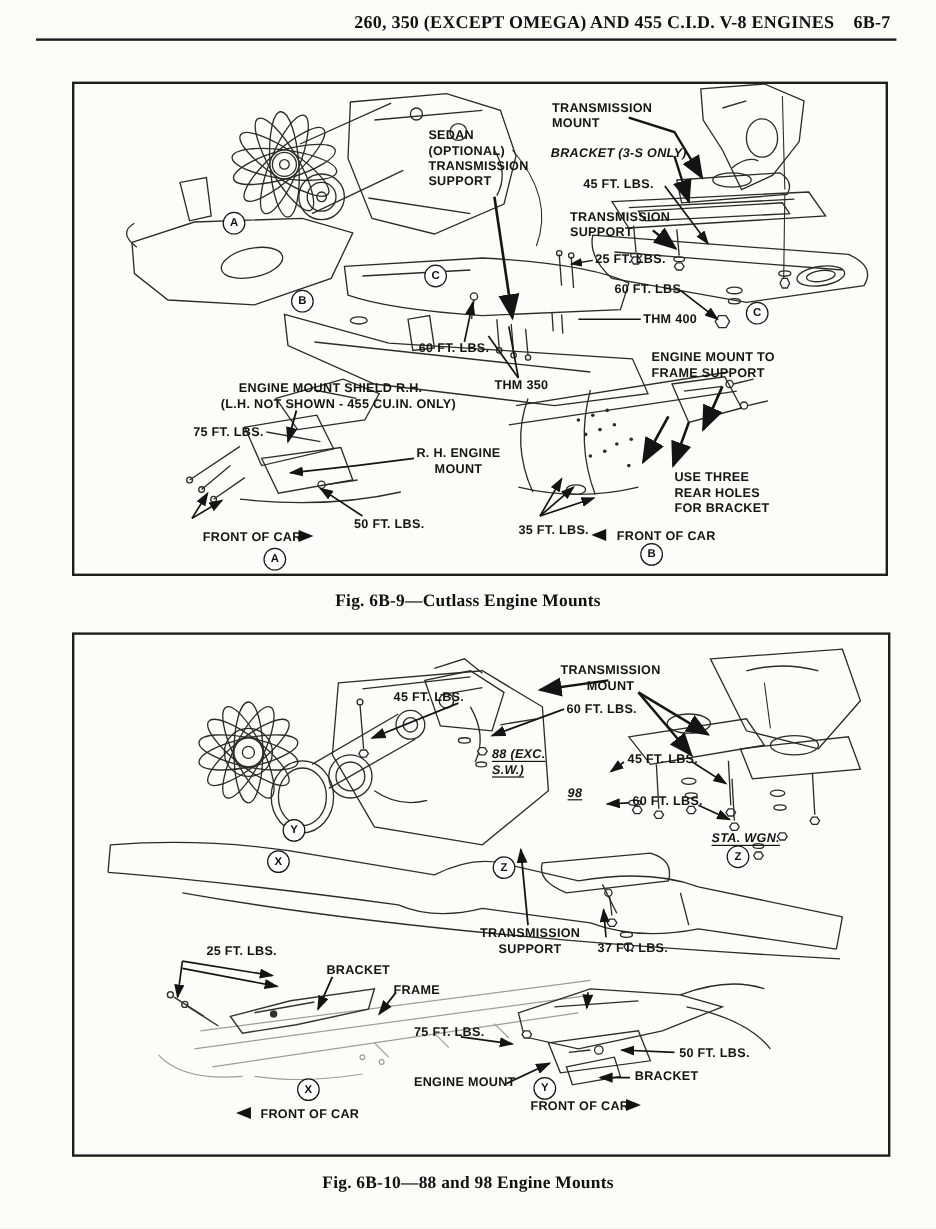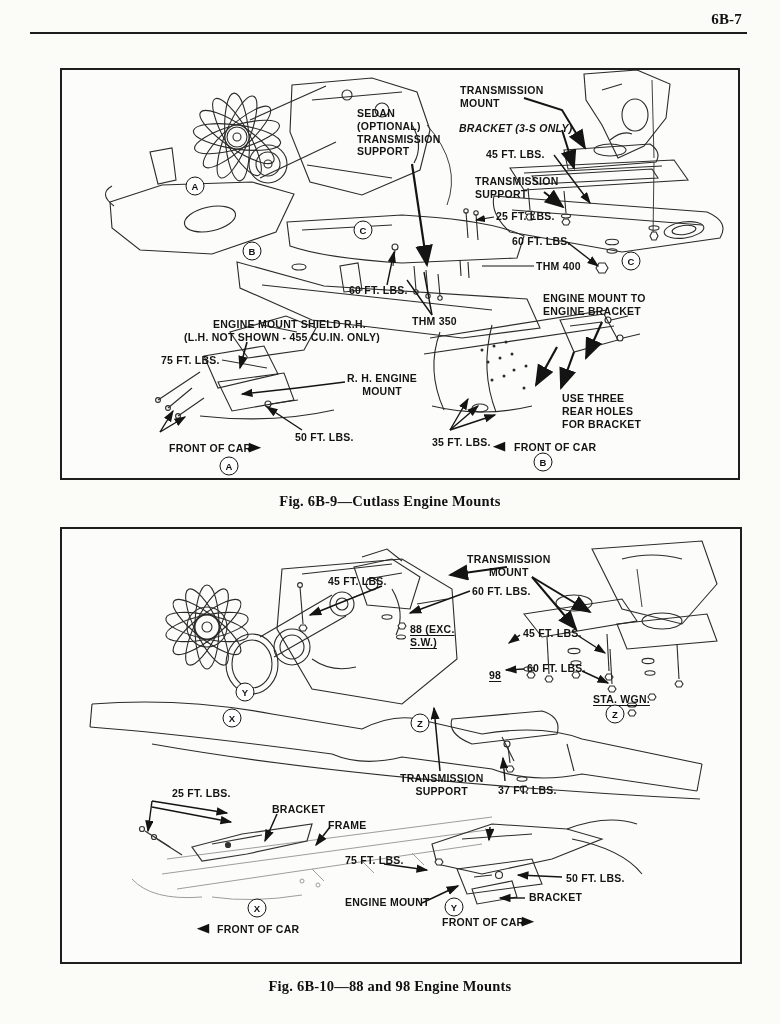--- a/index.html
+++ b/index.html
@@ -8,35 +8,36 @@
   .hdr{position:absolute;top:11px;right:38px;display:flex;gap:16px;
        font-family:"Liberation Serif",serif;font-weight:bold;font-size:15px;letter-spacing:.2px;}
   .hdr-rule{position:absolute;left:30px;right:33px;top:32px;height:2px;background:#1c1c1c;}
   .fig-box{position:absolute;border:2px solid #1e1e1e;background:#fcfcfa;box-sizing:border-box;}
   .fig1{left:60px;top:68px;width:680px;height:412px;}
   .fig2{left:60px;top:527px;width:682px;height:437px;}
   .fig-box svg{position:absolute;left:0;top:0;}
   .lbl{position:absolute;font-size:10.5px;font-weight:bold;letter-spacing:.25px;
        line-height:1.22;white-space:pre-line;color:#141414;}
   .ctr{text-align:center;}
-  .und{text-decoration:underline;text-underline-offset:2px;}
+  .und{text-decoration:underline;text-underline-offset:2px;font-style:italic;}
   .callout{position:absolute;width:17px;height:17px;border:1.7px solid #141414;border-radius:50%;
            background:#fff;display:flex;align-items:center;justify-content:center;
            font-size:9.5px;font-weight:bold;transform:translate(-50%,-50%);}
   .caption{position:absolute;left:0;width:100%;text-align:center;
            font-family:"Liberation Serif",serif;font-weight:bold;font-size:14.5px;letter-spacing:.2px;}
   .farr{position:absolute;font-family:"DejaVu Sans",sans-serif;font-size:13px;font-weight:bold;
         transform:translateY(-2px) scaleX(1.25);color:#111;}
 </style>
 </head>
 <body>
 
 <div class="page">
 
   <div class="hdr">
+    <span>260, 350 (EXCEPT OMEGA) AND 455 C.I.D. V-8 ENGINES</span>
     <span>6B-7</span>
   </div>
   <div class="hdr-rule"></div>
 
   <div class="fig-box fig1">
     <svg width="676" height="408" viewBox="0 0 676 408">
       <defs>
         <marker id="a1" markerWidth="9" markerHeight="7" refX="7.5" refY="3" orient="auto">
           <path d="M0,0L8.5,3L0,6Z" fill="#141414"></path>
           </marker>
@@ -205,22 +206,22 @@
     <div class="lbl" style="left:397px;top:52px;font-style:italic;">BRACKET (3-S ONLY)</div>
     <div class="lbl" style="left:424px;top:78px;">45 FT. LBS.</div>
     <div class="lbl" style="left:413px;top:105px;">TRANSMISSION
 SUPPORT</div>
     <div class="lbl" style="left:434px;top:140px;">25 FT. LBS.</div>
     <div class="lbl" style="left:450px;top:165px;">60 FT. LBS.</div>
     <div class="lbl" style="left:474px;top:190px;">THM 400</div>
     <div class="lbl" style="left:287px;top:214px;">60 FT. LBS.</div>
     <div class="lbl" style="left:350px;top:245px;">THM 350</div>
     <div class="lbl" style="left:481px;top:222px;">ENGINE MOUNT TO
-ENGINE BRACKET</div>
-    <div class="lbl" style="left:151px;top:248px;">ENGINE MOUNT SHIELD R.H.</div>
+FRAME SUPPORT</div>
+    <div class="lbl" style="left:137px;top:248px;">ENGINE MOUNT SHIELD R.H.</div>
     <div class="lbl" style="left:122px;top:261px;">(L.H. NOT SHOWN - 455 CU.IN. ONLY)</div>
     <div class="lbl" style="left:99px;top:284px;">75 FT. LBS.</div>
     <div class="lbl ctr" style="left:285px;top:302px;">R. H. ENGINE
 MOUNT</div>
     <div class="lbl" style="left:233px;top:361px;">50 FT. LBS.</div>
     <div class="lbl" style="left:107px;top:372px;">FRONT OF CAR</div>
     <span class="farr" style="left:188px;top:371px;">▶</span>
     <div class="lbl" style="left:370px;top:366px;">35 FT. LBS.</div>
     <span class="farr" style="left:432px;top:370px;">◀</span>
     <div class="lbl" style="left:452px;top:371px;">FRONT OF CAR</div>
@@ -391,21 +392,21 @@
       </g>
     </svg>
 
     <div class="lbl" style="left:266px;top:46px;">45 FT. LBS.</div>
     <div class="lbl ctr" style="left:405px;top:24px;">TRANSMISSION
 MOUNT</div>
     <div class="lbl" style="left:410px;top:56px;">60 FT. LBS.</div>
     <div class="lbl und" style="left:348px;top:94px;">88 (EXC.
 S.W.)</div>
     <div class="lbl" style="left:461px;top:98px;">45 FT. LBS.</div>
-    <div class="lbl und" style="left:411px;top:140px;margin-left:16px;">98</div>
+    <div class="lbl und" style="left:411px;top:126px;">98</div>
     <div class="lbl" style="left:465px;top:133px;">60 FT. LBS.</div>
     <div class="lbl und" style="left:531px;top:164px;">STA. WGN.</div>
     <div class="lbl ctr" style="left:338px;top:243px;">TRANSMISSION
 SUPPORT</div>
     <div class="lbl" style="left:436px;top:255px;">37 FT. LBS.</div>
     <div class="lbl" style="left:110px;top:258px;">25 FT. LBS.</div>
     <div class="lbl" style="left:210px;top:274px;">BRACKET</div>
     <div class="lbl" style="left:266px;top:290px;">FRAME</div>
     <div class="lbl" style="left:283px;top:325px;">75 FT. LBS.</div>
     <div class="lbl" style="left:504px;top:343px;">50 FT. LBS.</div>

